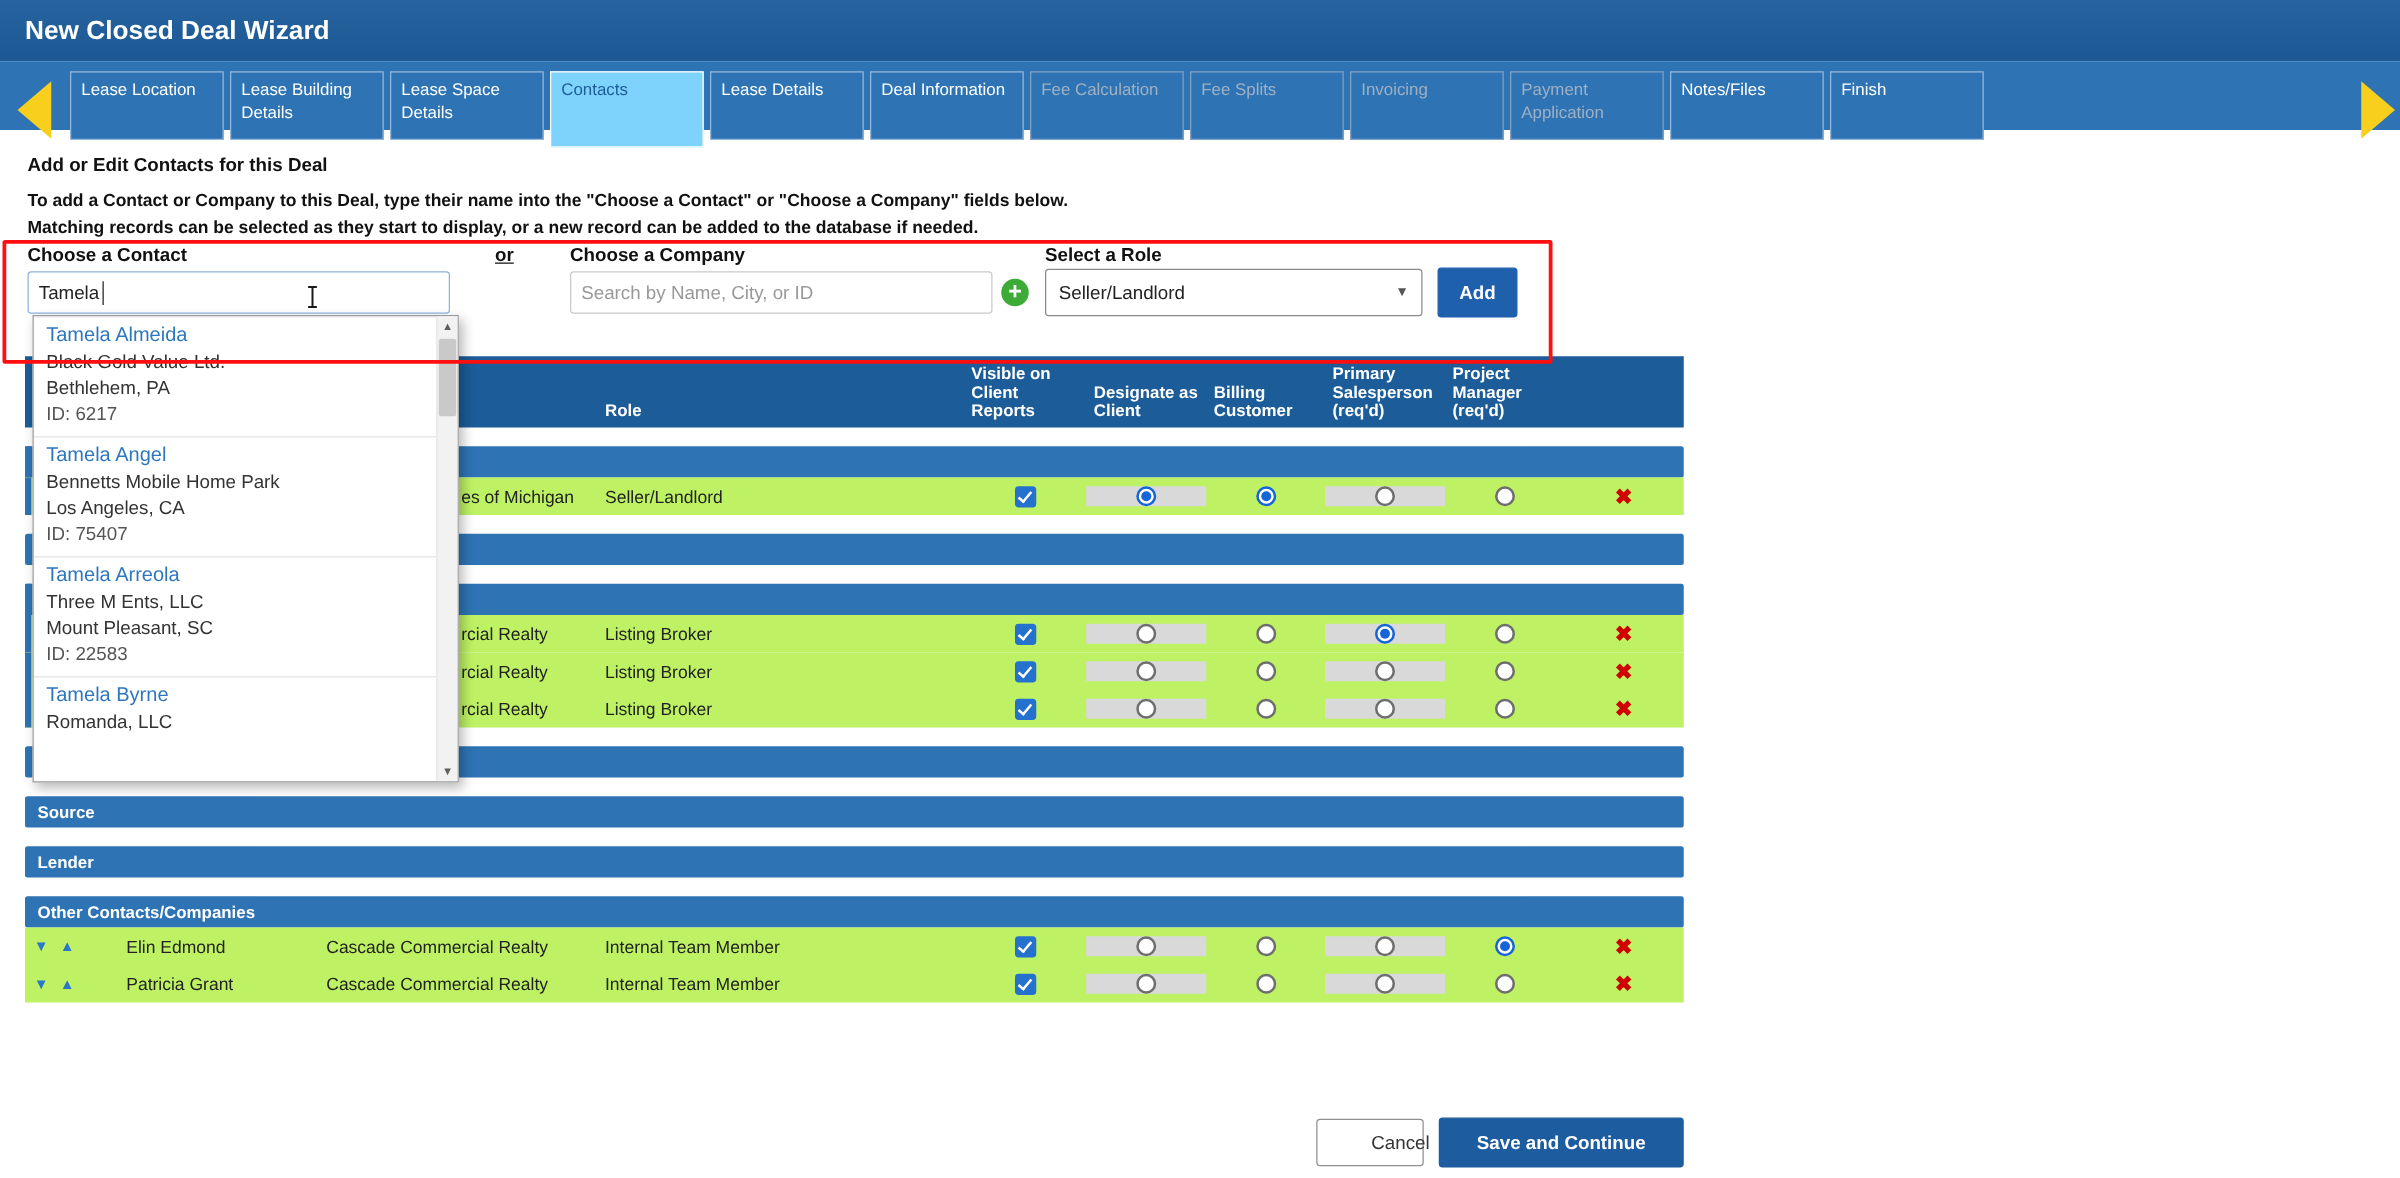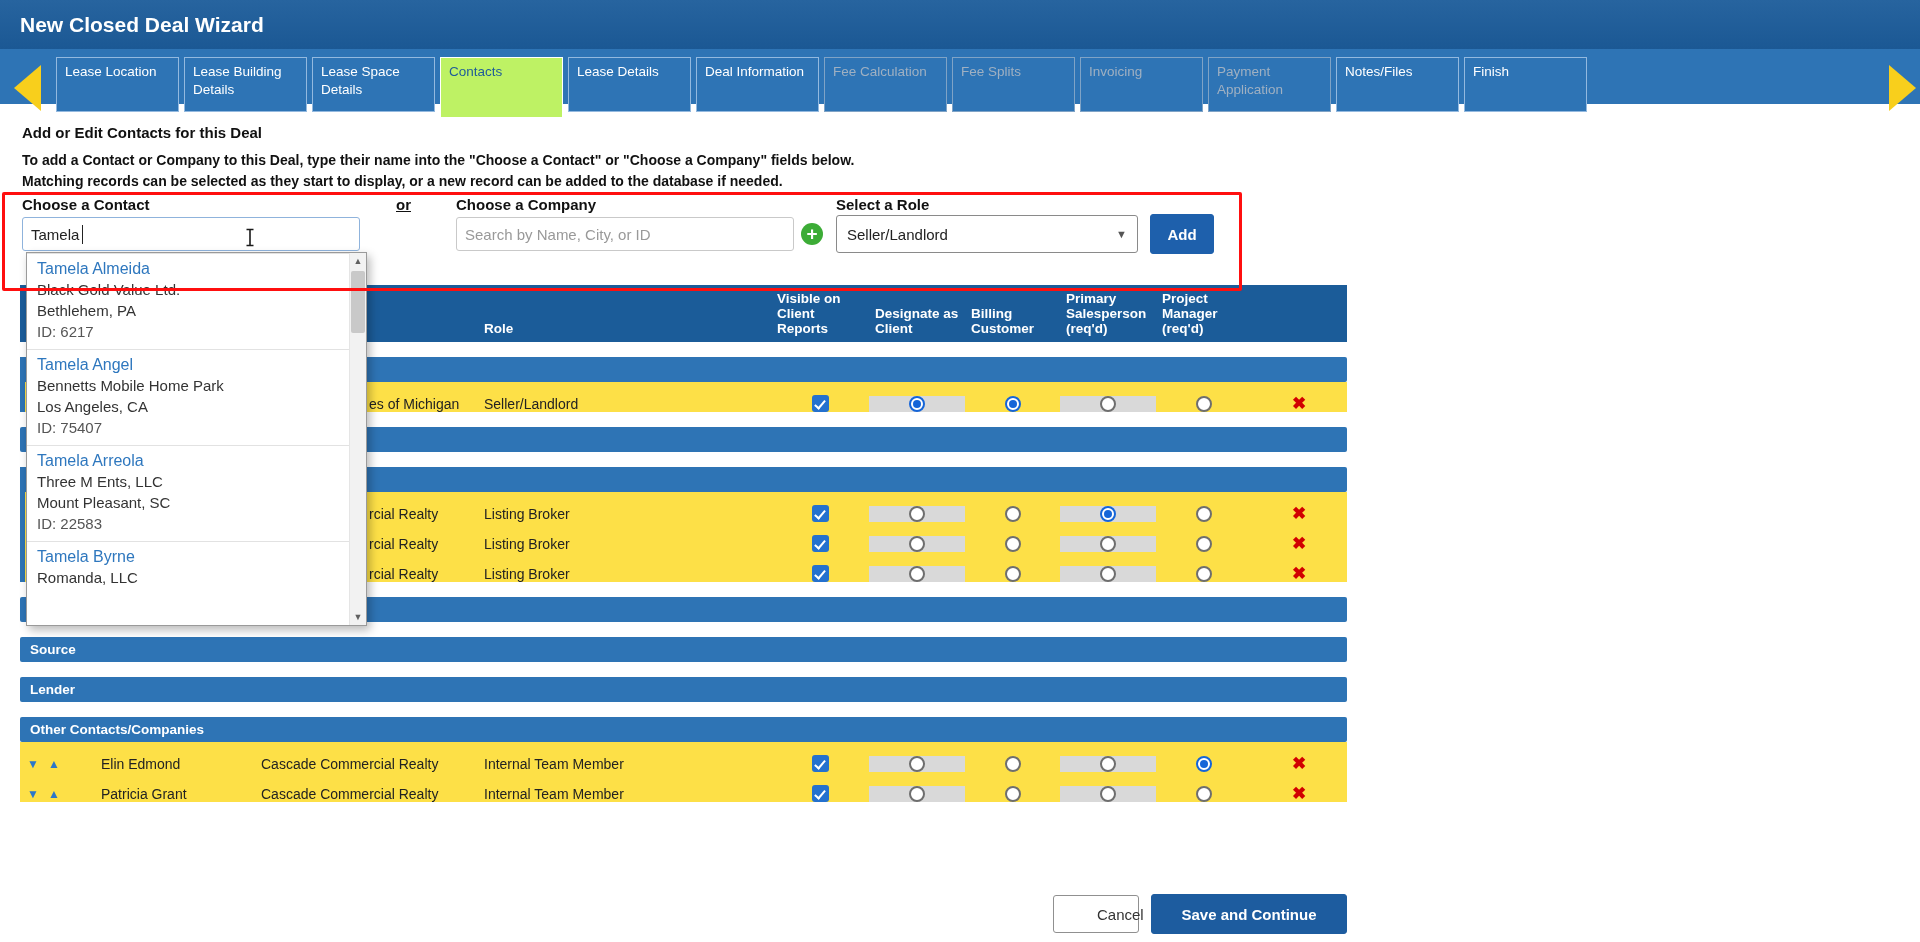--- a/index.html
+++ b/index.html
@@ -19,21 +19,21 @@
 
   
   .tabband{ position:absolute; left:0; top:49px; width:1920px; height:55px; background:#2E74B5; }
   .tabs{ position:absolute; left:56px; top:8px; display:flex; gap:5px; align-items:flex-start; }
   .tab{
     width:123px; height:55px; box-sizing:border-box; padding:5px 8px;
     background:#2E74B5; border:1px solid #93B9DF; color:#fff;
     font-size:13.5px; line-height:1.3; cursor:pointer; overflow:hidden;
   }
   .tab.disabled{ color:#9FB0C2; border-color:#7FA3C6; cursor:default; }
-  .tab.active{ background:#bef264; color:#1F5C99; height:61px; border-color:#fff; }
+  .tab.active{ background:#7dd3fc; color:#1F5C99; height:61px; border-color:#fff; }
   .navarrow{ position:absolute; width:0; height:0; cursor:pointer; }
   .navarrow.left{ left:14px; top:16px; border-top:23px solid transparent; border-bottom:23px solid transparent; border-right:27px solid #F8CF1C; }
   .navarrow.right{ right:4px; top:16px; border-top:23px solid transparent; border-bottom:23px solid transparent; border-left:27px solid #F8CF1C; }
 
   
   .heading{ position:absolute; left:22px; top:124px; font-size:15px; font-weight:bold; }
   .instructions{ position:absolute; left:22px; top:150px; font-size:14px; font-weight:bold; line-height:21px; }
 
   
   .lbl{ position:absolute; top:196px; font-size:15px; font-weight:bold; }
@@ -98,21 +98,21 @@
   }
   .th{ box-sizing:border-box; padding:0 4px 6px 6px; line-height:15px; }
   .col-contact{ width:241px; } .col-company{ width:217px; } .col-role{ width:293px; }
   .col-visible{ width:98px; } .col-designate{ width:96px; } .col-billing{ width:95px; }
   .col-primary{ width:96px; } .col-project{ width:95px; } .col-delete{ width:96px; }
 
   .section{
     height:25px; background:#2E74B5; border-radius:2px; margin-top:15px; position:relative;
     color:#fff; font-size:13.5px; font-weight:bold; line-height:25px; padding-left:10px; box-sizing:border-box;
   }
-  .row{ display:flex; height:30px; align-items:flex-end; font-size:14px; color:#222; position:relative; background:#fde047; }
+  .row{ display:flex; height:30px; align-items:center; font-size:14px; color:#222; position:relative; background:#bef264; }
   .cell{ box-sizing:border-box; display:flex; align-items:center; }
   .center{ justify-content:center; }
   .cell.col-role{ padding-left:6px; }
   .cell.occ{ padding-left:108px; }
   .cell.col-designate, .cell.col-primary{ background:#D9D9D9; }
   .reorder{ padding-left:7px; width:81px; box-sizing:border-box; display:flex; gap:9px; align-items:center; }
   .arr{ color:#2B77C9; font-size:12px; cursor:pointer; line-height:1; }
   .accent::before{ content:''; position:absolute; left:0; top:0; bottom:0; width:5px; background:#2E74B5; }
 
   .cb{ width:17px; height:17px; background:#2471CE; border-radius:3px; position:relative; cursor:pointer; }

